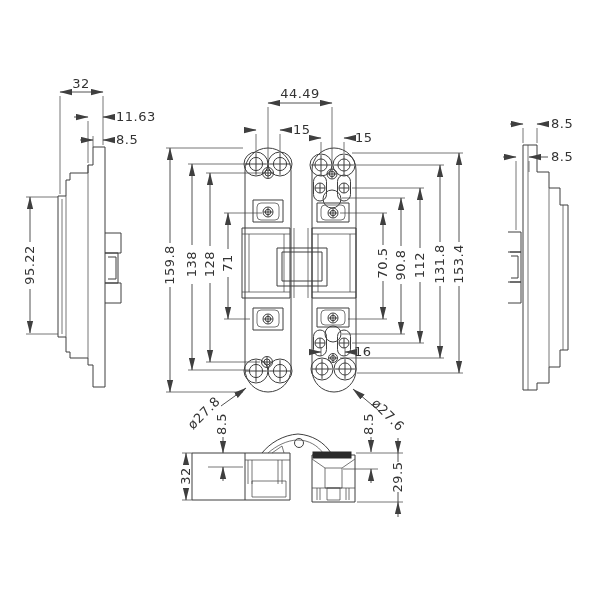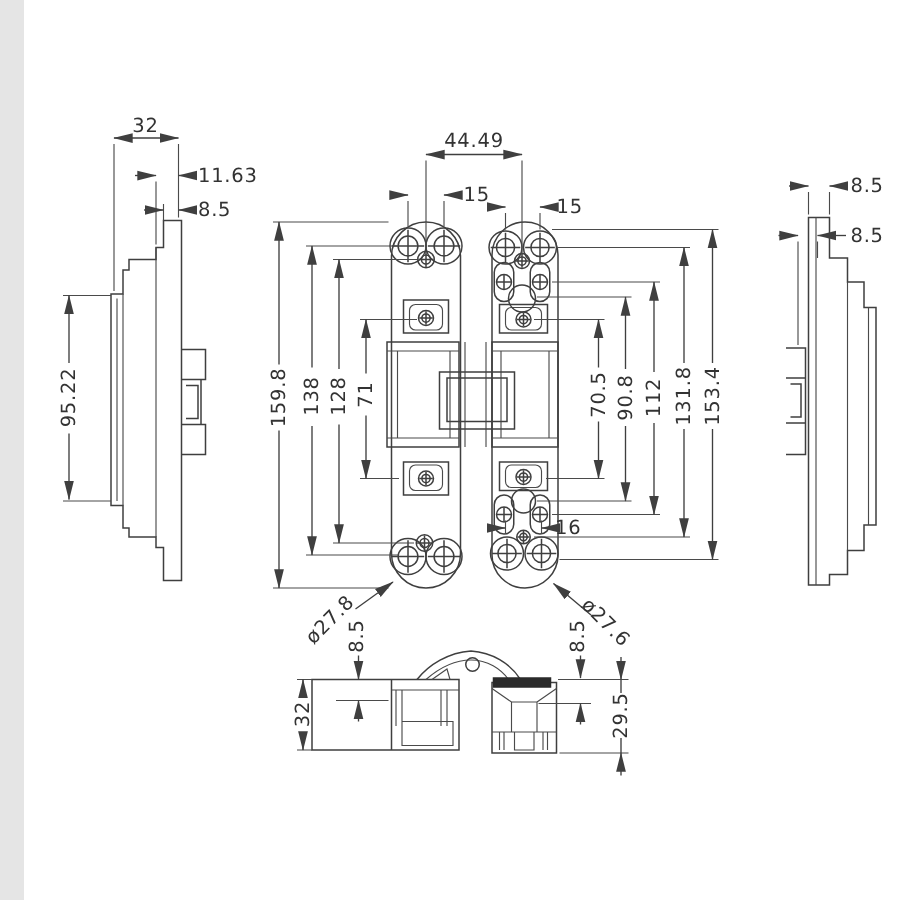--- a/index.html
+++ b/index.html
@@ -1,16 +1,16 @@
 <!DOCTYPE html>
 <html><head>
 <meta charset="utf-8">
 <style>
   html, body { margin: 0; padding: 0; background: #ffffff; }
-  #stage { width: 504px; height: 600px; position: relative; background: #e5e5e5; padding-left: 16px; }
+  #stage { width: 504px; height: 600px; position: relative; background: #e5e5e5; }
   svg { display: block; }
   .ln   { stroke: #3f3f3f; stroke-width: 1;   fill: none; stroke-linejoin: miter; stroke-linecap: butt; }
   .thin { stroke: #4a4a4a; stroke-width: 0.75; fill: none; }
   .dim  { stroke: #3f3f3f; stroke-width: 0.9;  fill: none; }
   .ext  { stroke: #4a4a4a; stroke-width: 0.75; fill: none; }
   text.d { font: 13px "DejaVu Sans", sans-serif; fill: #333333; letter-spacing: 0.5px; }
   .darkbar { fill: #2b2b2b; stroke: #2b2b2b; }
   #sym-screw circle, #sym-screw path,
   #sym-slot rect, #sym-slot circle, #sym-slot path {
     stroke: #3f3f3f; stroke-width: 1; fill: none; vector-effect: non-scaling-stroke;

